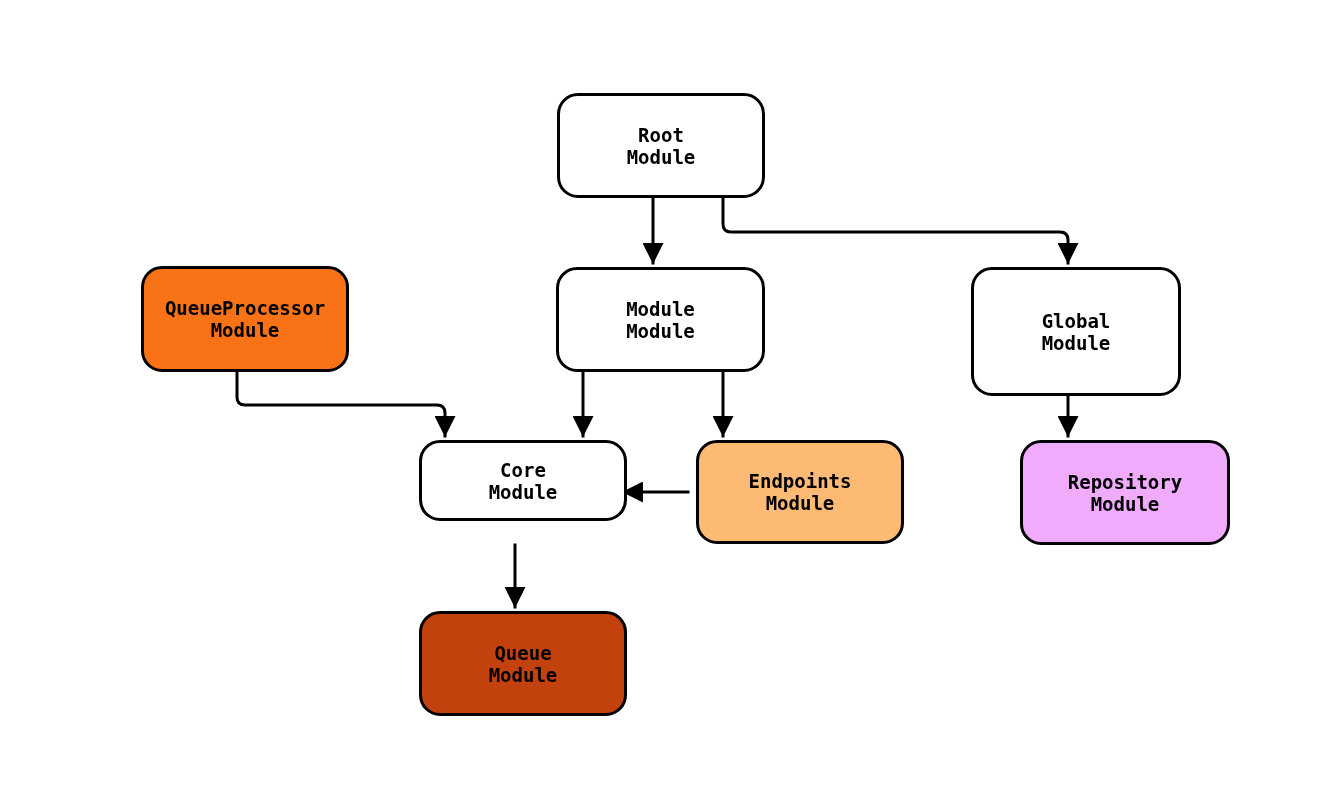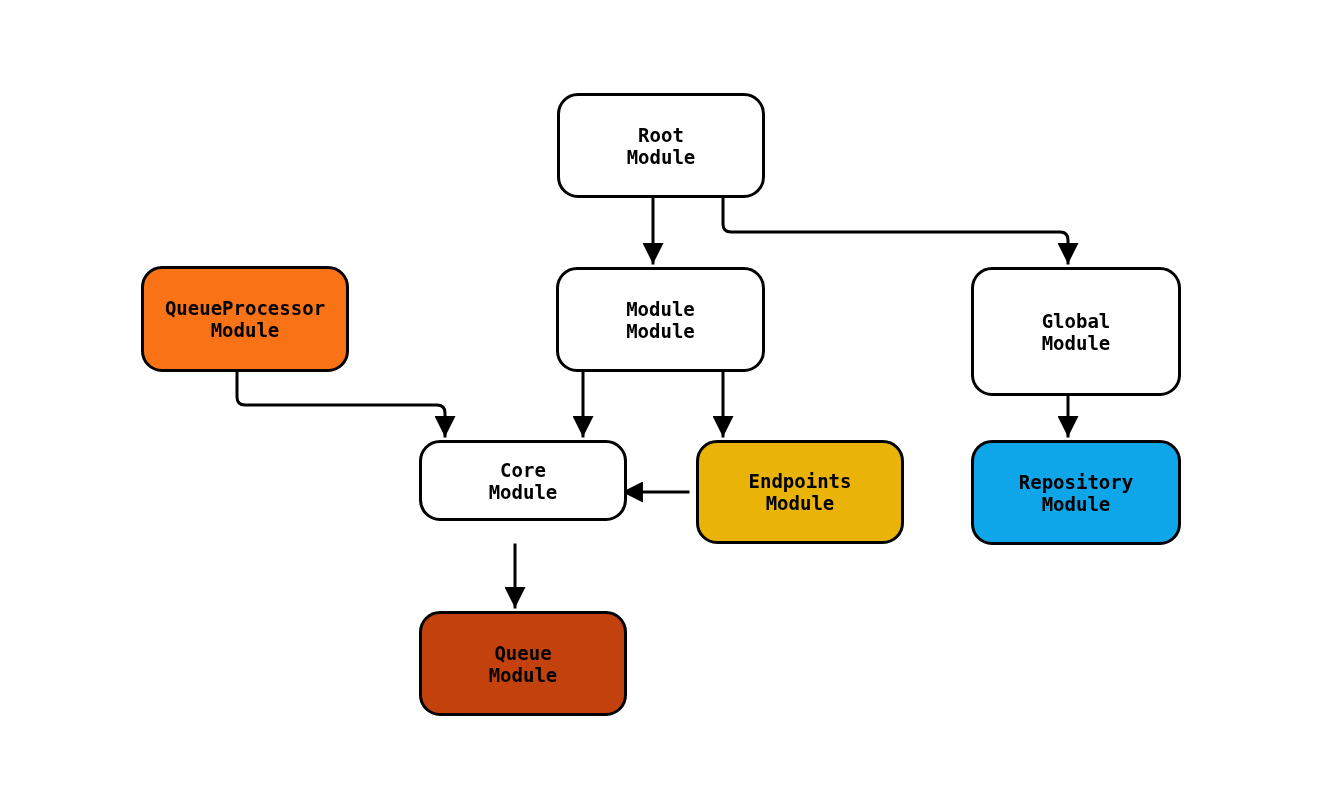--- a/index.html
+++ b/index.html
@@ -83,25 +83,25 @@
         <span>Module</span>
       </div>
       <div class="node" style="left: 963px; top: 267px; width: 210px; height: 129px; border-color: rgb(0, 0, 0); background: rgb(255, 255, 255); color: rgb(0, 0, 0);">
         <span>Global</span>
         <span>Module</span>
       </div>
       <div class="node" style="left: 411px; top: 440px; width: 208px; height: 81px; border-color: rgb(0, 0, 0); background: rgb(255, 255, 255); color: rgb(0, 0, 0);">
         <span>Core</span>
         <span>Module</span>
       </div>
-      <div class="node" style="left: 688px; top: 440px; width: 208px; height: 104px; border-color: rgb(0, 0, 0); background: #eab308; color: rgb(0, 0, 0);">
+      <div class="node" style="left: 688px; top: 440px; width: 208px; height: 104px; border-color: rgb(0, 0, 0); background: #fdba74; color: rgb(0, 0, 0);">
         <span>Endpoints</span>
         <span>Module</span>
       </div>
-      <div class="node" style="left: 963px; top: 440px; width: 210px; height: 105px; border-color: rgb(0, 0, 0); background: #0ea5e9; color: rgb(0, 0, 0);">
+      <div class="node" style="left: 1012px; top: 440px; width: 210px; height: 105px; border-color: rgb(0, 0, 0); background: #f0abfc; color: rgb(0, 0, 0);">
         <span>Repository</span>
         <span>Module</span>
       </div>
       <div class="node" style="left: 411px; top: 611px; width: 208px; height: 105px; border-color: rgb(0, 0, 0); background: #c2410c; color: rgb(0, 0, 0);">
         <span>Queue</span>
         <span>Module</span>
       </div>
     </div>
 </div>
 

